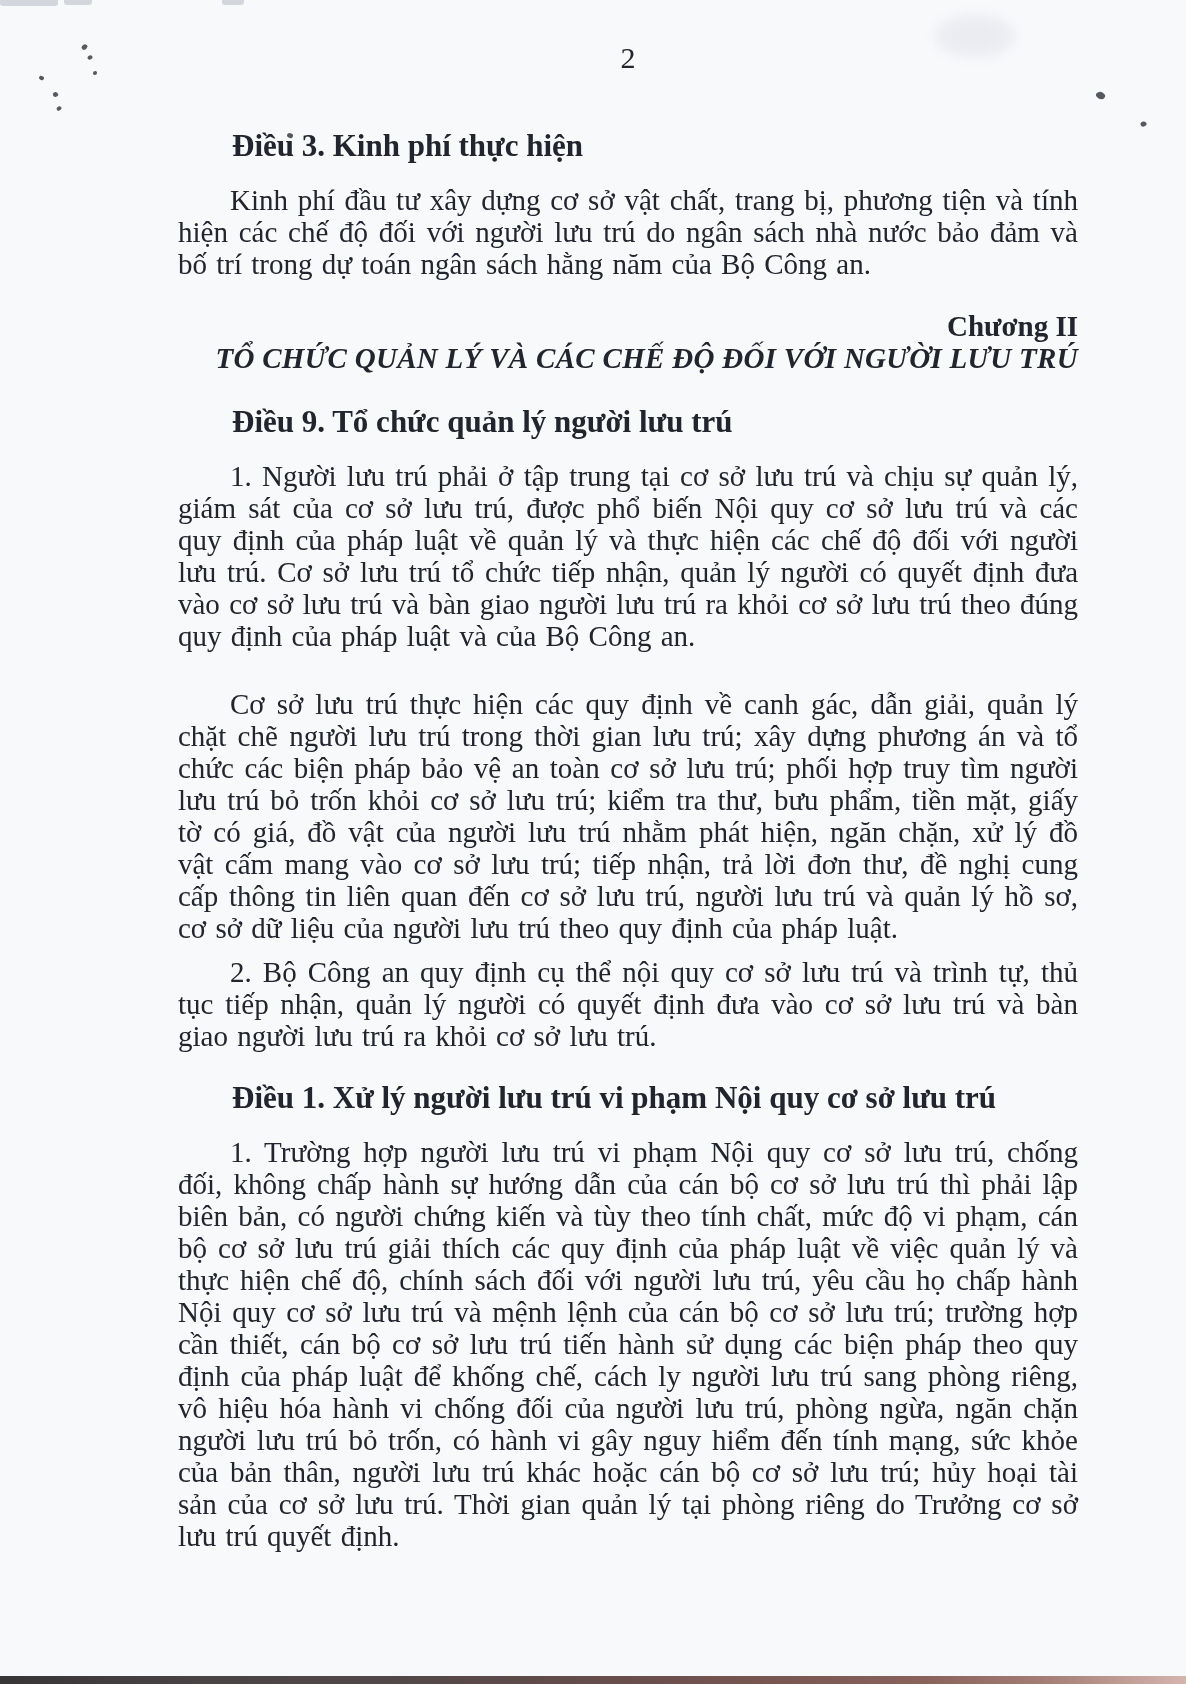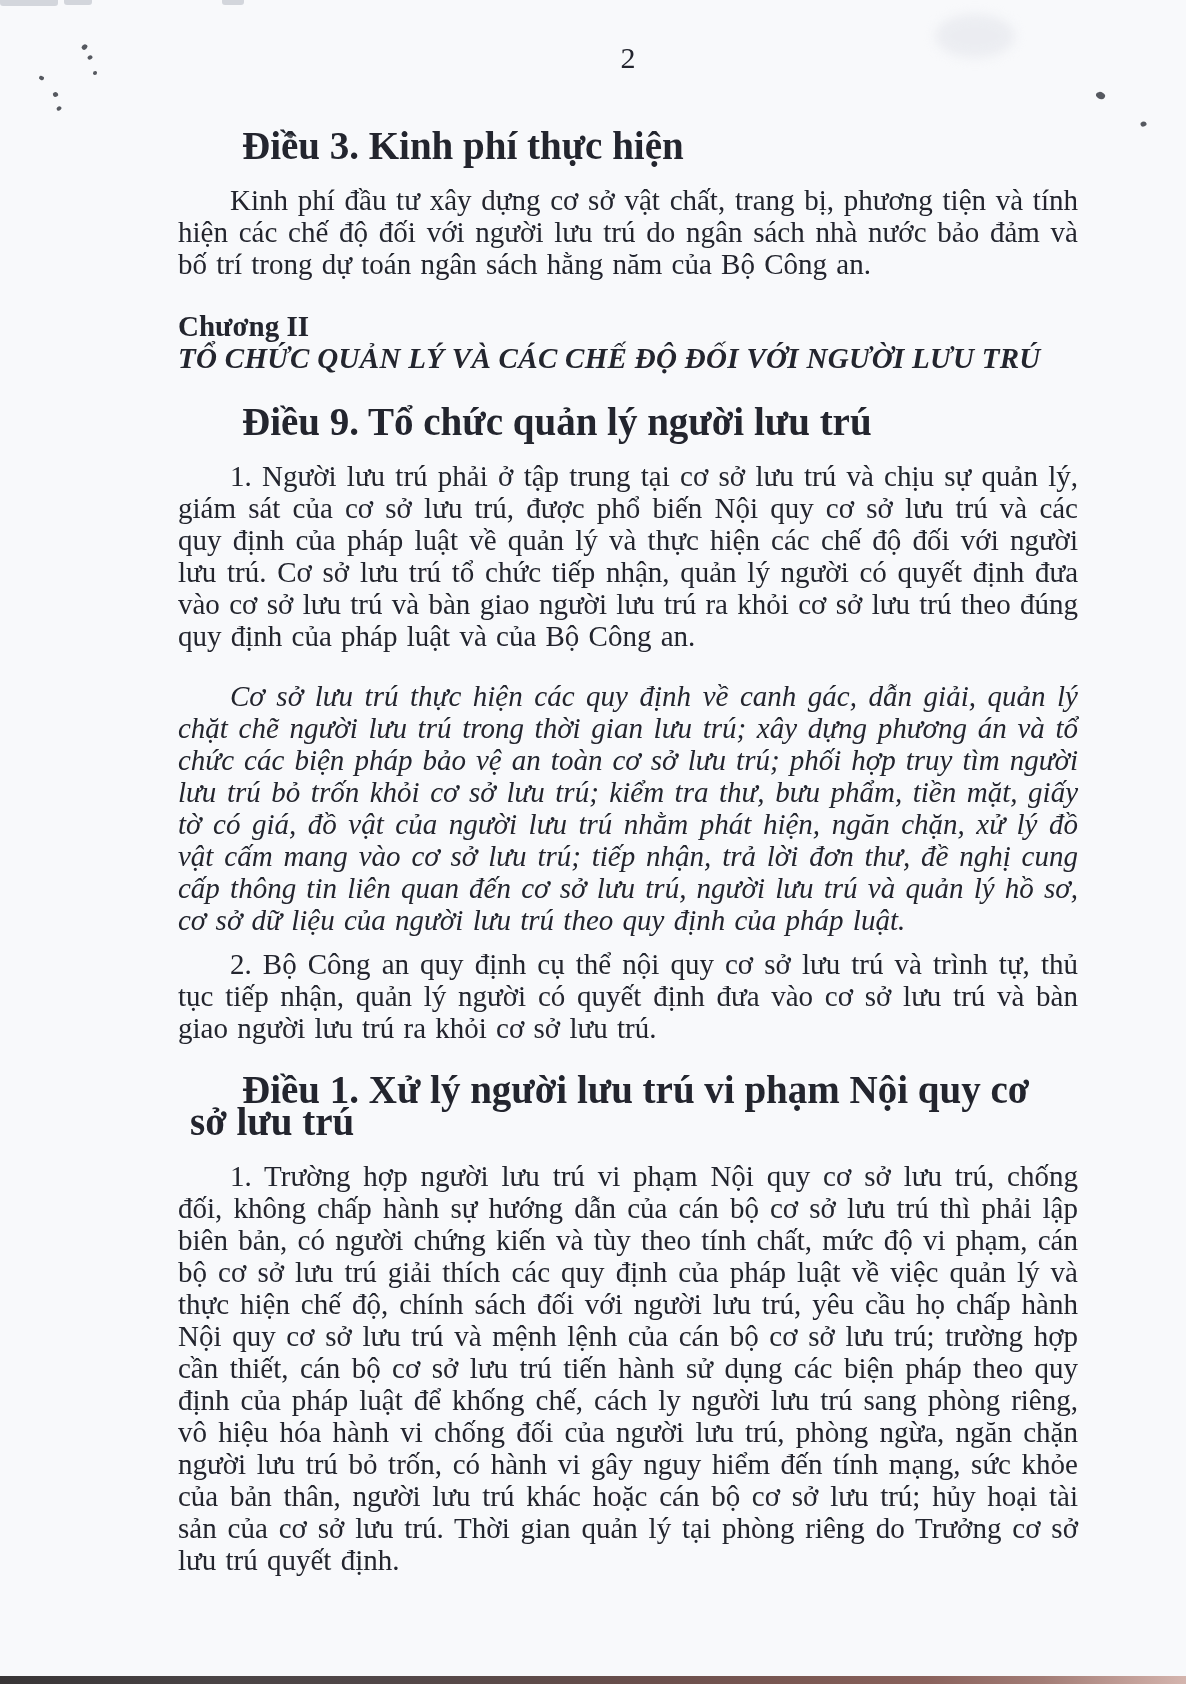--- a/index.html
+++ b/index.html
@@ -30,39 +30,39 @@
   }
 
   .page-number {
     text-align: center;
     font-size: 30px;
   }
 
   .heading {
     font-weight: bold;
     text-indent: 52px;
-    margin: 12px;
-    font-size: 39px;
+    margin: 2px;
+    font-size: 31px;
   }
   .heading.d3 { margin-top: 56px; }
   .heading.d4 { margin-top: 32px; }
   .heading.d5 { margin-top: 30px; }
 
   .para {
     margin: 22px 0 0 0;
     text-align: justify;
     text-indent: 52px;
     word-spacing: 2px;
   }
-  .para.cont { margin-top: 28px; font-style: italic; }
+  .para.cont { margin-top: 36px; }
   .para.c2   { margin-top: 12px; }
 
   .chapter {
     margin-top: 30px;
-    text-align: left;
+    text-align: right;
     font-weight: bold;
   }
   .chapter .chapter-title {
     white-space: nowrap;
     letter-spacing: 0.3px;
     font-style: italic;
   }
 
   
   .speck {

